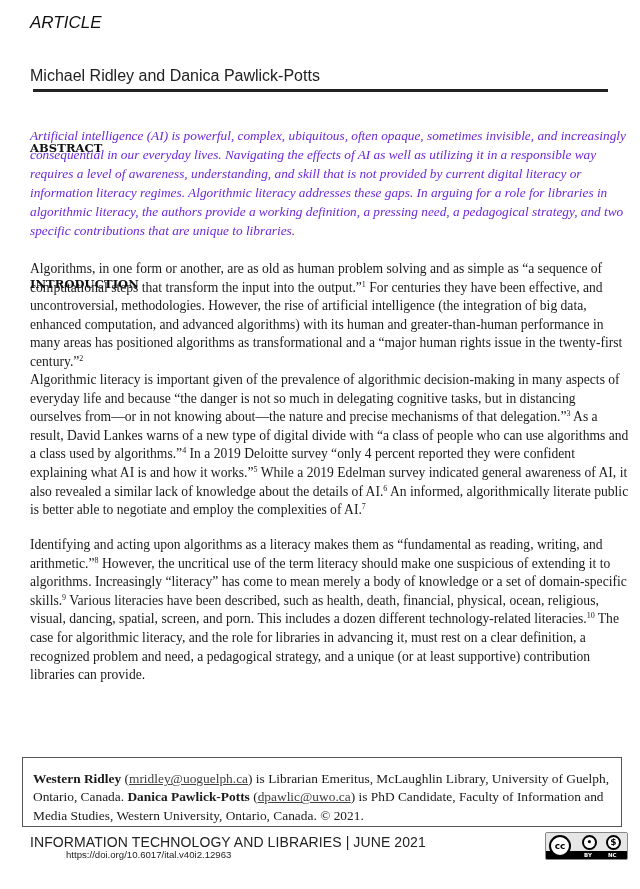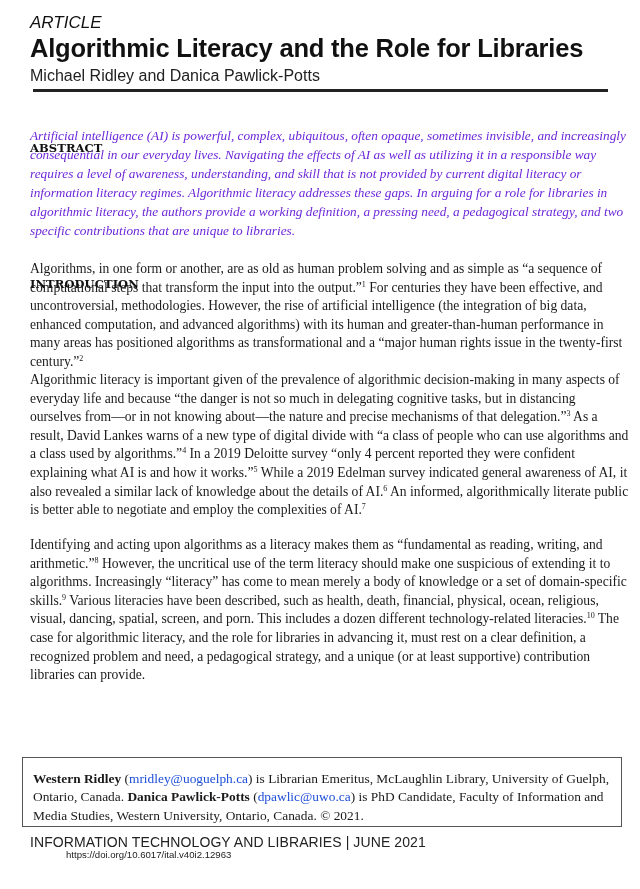--- a/index.html
+++ b/index.html
@@ -9,51 +9,58 @@
   .title { position: absolute; left: 30px; top: 34px; font-family: "Liberation Sans", sans-serif; font-weight: bold; font-size: 25.5px; color: #111; letter-spacing: -0.2px; white-space: nowrap; }
   .byline { position: absolute; left: 30px; top: 67px; font-family: "Liberation Sans", sans-serif; font-size: 16px; color: #222; }
   .rule { position: absolute; left: 33px; top: 89px; width: 575px; height: 3px; background: #222; }
   .section-head { position: absolute; left: 30px; font-family: "DejaVu Serif", serif; font-weight: bold; font-size: 11.5px; color: #111; letter-spacing: 0.1px; margin-top: 40px; }
   .abstract-text { position: absolute; left: 30px; top: 126px; width: 600px; font-family: "Liberation Serif", serif; font-style: italic; font-size: 13.3px; line-height: 19px; color: #6d28d9; }
   .para { position: absolute; left: 30px; width: 600px; font-family: "Liberation Serif", serif; font-size: 13.6px; line-height: 18.6px; color: #1a1a1a; }
   sup { font-size: 8px; line-height: 0; vertical-align: 5px; }
   .bio-box { position: absolute; left: 22px; top: 757px; width: 600px; height: 70px; border: 1.5px solid #555; box-sizing: border-box; }
   .bio-text { position: absolute; left: 10px; top: 12px; width: 580px; font-family: "Liberation Serif", serif; font-size: 13.4px; line-height: 18.3px; color: #1a1a1a; }
   .bio-text b { font-weight: bold; }
-  .bio-text a { color: #1d4ed8; }
+  .bio-text a { color: #404040; text-decoration: underline; }
   .footer-journal { position: absolute; left: 30px; top: 834px; font-family: "Liberation Sans", sans-serif; font-size: 14px; color: #222; letter-spacing: 0.1px; }
   .footer-doi { position: absolute; left: 30px; top: 849px; font-family: "Liberation Sans", sans-serif; font-size: 9.6px; color: #222; margin-left: 36px; }
   .cc-badge { position: absolute; left: 545px; top: 832px; width: 83px; height: 28px; background: #000; border: 1px solid #888; box-sizing: border-box; border-radius: 2px; }
   .cc-top { position: absolute; left: 0; top: 0; width: 100%; height: 18px; background: #e6e6e6; }
   .cc-circle { position: absolute; top: 2px; width: 18px; height: 18px; border-radius: 50%; background: #fff; border: 2px solid #000; box-sizing: border-box; font-family: "DejaVu Sans", sans-serif; font-weight: bold; color: #000; text-align: center; line-height: 14px; font-size: 8px; }
   .cc-main { left: 3px; width: 22px; height: 22px; top: 2px; line-height: 18px; font-size: 9px; }
   .cc-by { left: 36px; width: 15px; height: 15px; top: 2px; line-height: 11px; font-size: 9px; }
   .cc-nc { left: 60px; width: 15px; height: 15px; top: 2px; line-height: 11px; font-size: 9px; }
   .cc-label { position: absolute; top: 19px; font-family: "DejaVu Sans", sans-serif; font-size: 5.5px; color: #fff; font-weight: bold; }
 </style>
 </head>
 <body>
 
 <div class="page">
 
   <div class="kicker">ARTICLE</div>
-  <div class="title">Algorithmic Literacy and the Role for Libraries</div>
   <div class="byline">Michael Ridley and Danica Pawlick-Potts</div>
   <div class="rule"></div>
 
   <div class="section-head" style="top:101px;">ABSTRACT</div>
   <div class="abstract-text">Artificial intelligence (AI) is powerful, complex, ubiquitous, often opaque, sometimes invisible, and increasingly consequential in our everyday lives. Navigating the effects of AI as well as utilizing it in a responsible way requires a level of awareness, understanding, and skill that is not provided by current digital literacy or information literacy regimes. Algorithmic literacy addresses these gaps. In arguing for a role for libraries in algorithmic literacy, the authors provide a working definition, a pressing need, a pedagogical strategy, and two specific contributions that are unique to libraries.</div>
 
   <div class="section-head" style="top:237px;">INTRODUCTION</div>
 
   <div class="para" style="top:260px;"><span>Algorithms, in one form or another, are as old as human problem solving and as simple as “a sequence of computational steps that transform the input into the output.”</span><sup>1</sup><span> For centuries they have been effective, and uncontroversial, methodologies. However, the rise of artificial intelligence (the integration of big data, enhanced computation, and advanced algorithms) with its human and greater-than-human performance in many areas has positioned algorithms as transformational and a “major human rights issue in the twenty-first century.”</span><sup>2</sup></div>
   <div class="para" style="top:371px;"><span>Algorithmic literacy is important given of the prevalence of algorithmic decision-making in many aspects of everyday life and because “the danger is not so much in delegating cognitive tasks, but in distancing ourselves from—or in not knowing about—the nature and precise mechanisms of that delegation.”</span><sup>3</sup><span> As a result, David Lankes warns of a new type of digital divide with “a class of people who can use algorithms and a class used by algorithms.”</span><sup>4</sup><span> In a 2019 Deloitte survey “only 4 percent reported they were confident explaining what AI is and how it works.”</span><sup>5</sup><span> While a 2019 Edelman survey indicated general awareness of AI, it also revealed a similar lack of knowledge about the details of AI.</span><sup>6</sup><span> An informed, algorithmically literate public is better able to negotiate and employ the complexities of AI.</span><sup>7</sup></div>
   <div class="para" style="top:536px;"><span>Identifying and acting upon algorithms as a literacy makes them as “fundamental as reading, writing, and arithmetic.”</span><sup>8</sup><span> However, the uncritical use of the term literacy should make one suspicious of extending it to algorithms. Increasingly “literacy” has come to mean merely a body of knowledge or a set of domain-specific skills.</span><sup>9</sup><span> Various literacies have been described, such as health, death, financial, physical, ocean, religious, visual, dancing, spatial, screen, and porn. This includes a dozen different technology-related literacies.</span><sup>10</sup><span> The case for algorithmic literacy, and the role for libraries in advancing it, must rest on a clear definition, a recognized problem and need, a pedagogical strategy, and a unique (or at least supportive) contribution libraries can provide.</span></div>
 
   <div class="bio-box">
     <div class="bio-text"><b>Western Ridley</b><span> (</span><a>mridley@uoguelph.ca</a><span>)</span><span> is Librarian Emeritus, McLaughlin Library, University of Guelph, Ontario, Canada. </span><b>Danica Pawlick-Potts</b><span> (</span><a>dpawlic@uwo.ca</a><span>)</span><span> is PhD Candidate, Faculty of Information and Media Studies, Western University, Ontario, Canada. © 2021.</span></div>
   </div>
 
   <div class="footer-journal">INFORMATION TECHNOLOGY AND LIBRARIES | JUNE 2021</div>
   <div class="footer-doi">https://doi.org/10.6017/ital.v40i2.12963</div>
 
+  <div class="cc-badge">
+    <div class="cc-top"></div>
+    <div class="cc-circle cc-main">cc</div>
+    <div class="cc-circle cc-by">•</div>
+    <div class="cc-circle cc-nc">$</div>
+    <div class="cc-label" style="left:38px;">BY</div>
+    <div class="cc-label" style="left:62px;">NC</div>
+  </div>
 
 </div>
 
 </body></html>

